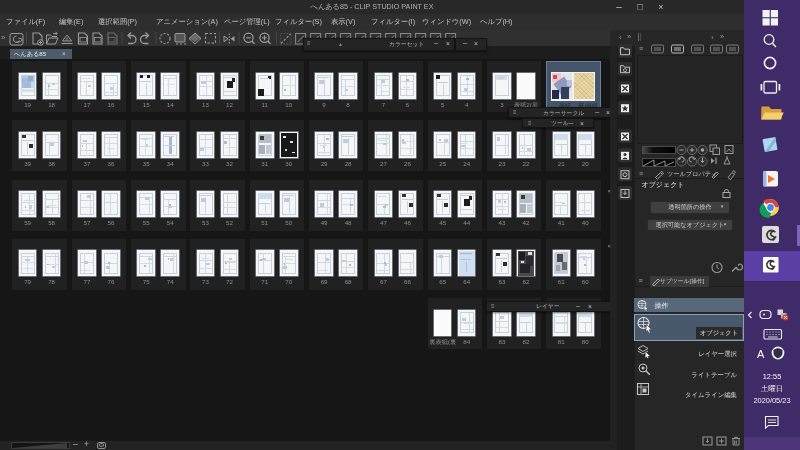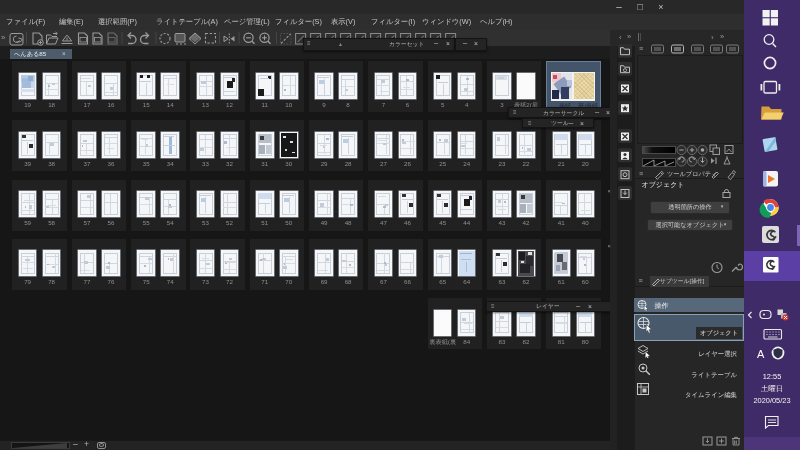--- a/index.html
+++ b/index.html
@@ -2,28 +2,29 @@
 <html><head><meta charset="utf-8"><style>
 *{margin:0;padding:0;box-sizing:border-box}
 html,body{width:800px;height:450px;overflow:hidden;background:#161616;
 font-family:"Liberation Sans",sans-serif;}
 #root{position:absolute;left:0;top:0;width:800px;height:450px}
 #root div{position:absolute}
 svg{position:absolute;display:block}
 </style></head><body>
 <div id="root">
 <div style="left:0px;top:0px;width:744px;height:14px;background:#282828"></div>
+<div style="position:absolute;left:0px;top:3px;width:744px;text-align:center;font-size:7.2px;color:#b3b3b3;line-height:8.2px;white-space:nowrap;">へんある85 - CLIP STUDIO PAINT EX</div>
 <div style="position:absolute;left:609px;top:1px;width:20px;text-align:center;font-size:10px;color:#bdbdbd;line-height:11px;white-space:nowrap;">–</div>
 <div style="position:absolute;left:630px;top:2px;width:20px;text-align:center;font-size:9.5px;color:#bdbdbd;line-height:10.5px;white-space:nowrap;">□</div>
 <div style="position:absolute;left:651px;top:2px;width:20px;text-align:center;font-size:9px;color:#bdbdbd;line-height:10px;white-space:nowrap;">×</div>
 <div style="left:0px;top:14px;width:744px;height:16px;background:#2e2e2e"></div>
 <div style="position:absolute;left:6px;top:18px;font-size:7.3px;color:#c6c6c6;line-height:8.3px;white-space:nowrap;">ファイル(F)</div>
 <div style="position:absolute;left:59px;top:18px;font-size:7.3px;color:#c6c6c6;line-height:8.3px;white-space:nowrap;">編集(E)</div>
 <div style="position:absolute;left:98px;top:18px;font-size:7.3px;color:#c6c6c6;line-height:8.3px;white-space:nowrap;">選択範囲(P)</div>
-<div style="position:absolute;left:156px;top:18px;font-size:7.3px;color:#c6c6c6;line-height:8.3px;white-space:nowrap;">ライトテーブル(A)</div>
+<div style="position:absolute;left:156px;top:18px;font-size:7.3px;color:#c6c6c6;line-height:8.3px;white-space:nowrap;">アニメーション(A)</div>
 <div style="position:absolute;left:224px;top:18px;font-size:7.3px;color:#c6c6c6;line-height:8.3px;white-space:nowrap;">ページ管理(L)</div>
 <div style="position:absolute;left:275px;top:18px;font-size:7.3px;color:#c6c6c6;line-height:8.3px;white-space:nowrap;">フィルター(S)</div>
 <div style="position:absolute;left:331px;top:18px;font-size:7.3px;color:#c6c6c6;line-height:8.3px;white-space:nowrap;">表示(V)</div>
 <div style="position:absolute;left:371px;top:18px;font-size:7.3px;color:#c6c6c6;line-height:8.3px;white-space:nowrap;">フィルター(I)</div>
 <div style="position:absolute;left:422px;top:18px;font-size:7.3px;color:#c6c6c6;line-height:8.3px;white-space:nowrap;">ウィンドウ(W)</div>
 <div style="position:absolute;left:480px;top:18px;font-size:7.3px;color:#c6c6c6;line-height:8.3px;white-space:nowrap;">ヘルプ(H)</div>
 <div style="left:0px;top:30px;width:616px;height:16px;background:#303030"></div>
 <div style="position:absolute;left:1px;top:33px;font-size:8px;color:#9a9a9a;line-height:9px;white-space:nowrap;">»</div>
 <svg style="left:0;top:0" width="616" height="48" viewBox="0 0 616 48">
       <rect x="10" y="33.5" width="13" height="11.5" rx="2" fill="none" stroke="#9c9c9c" stroke-width="1"></rect>

